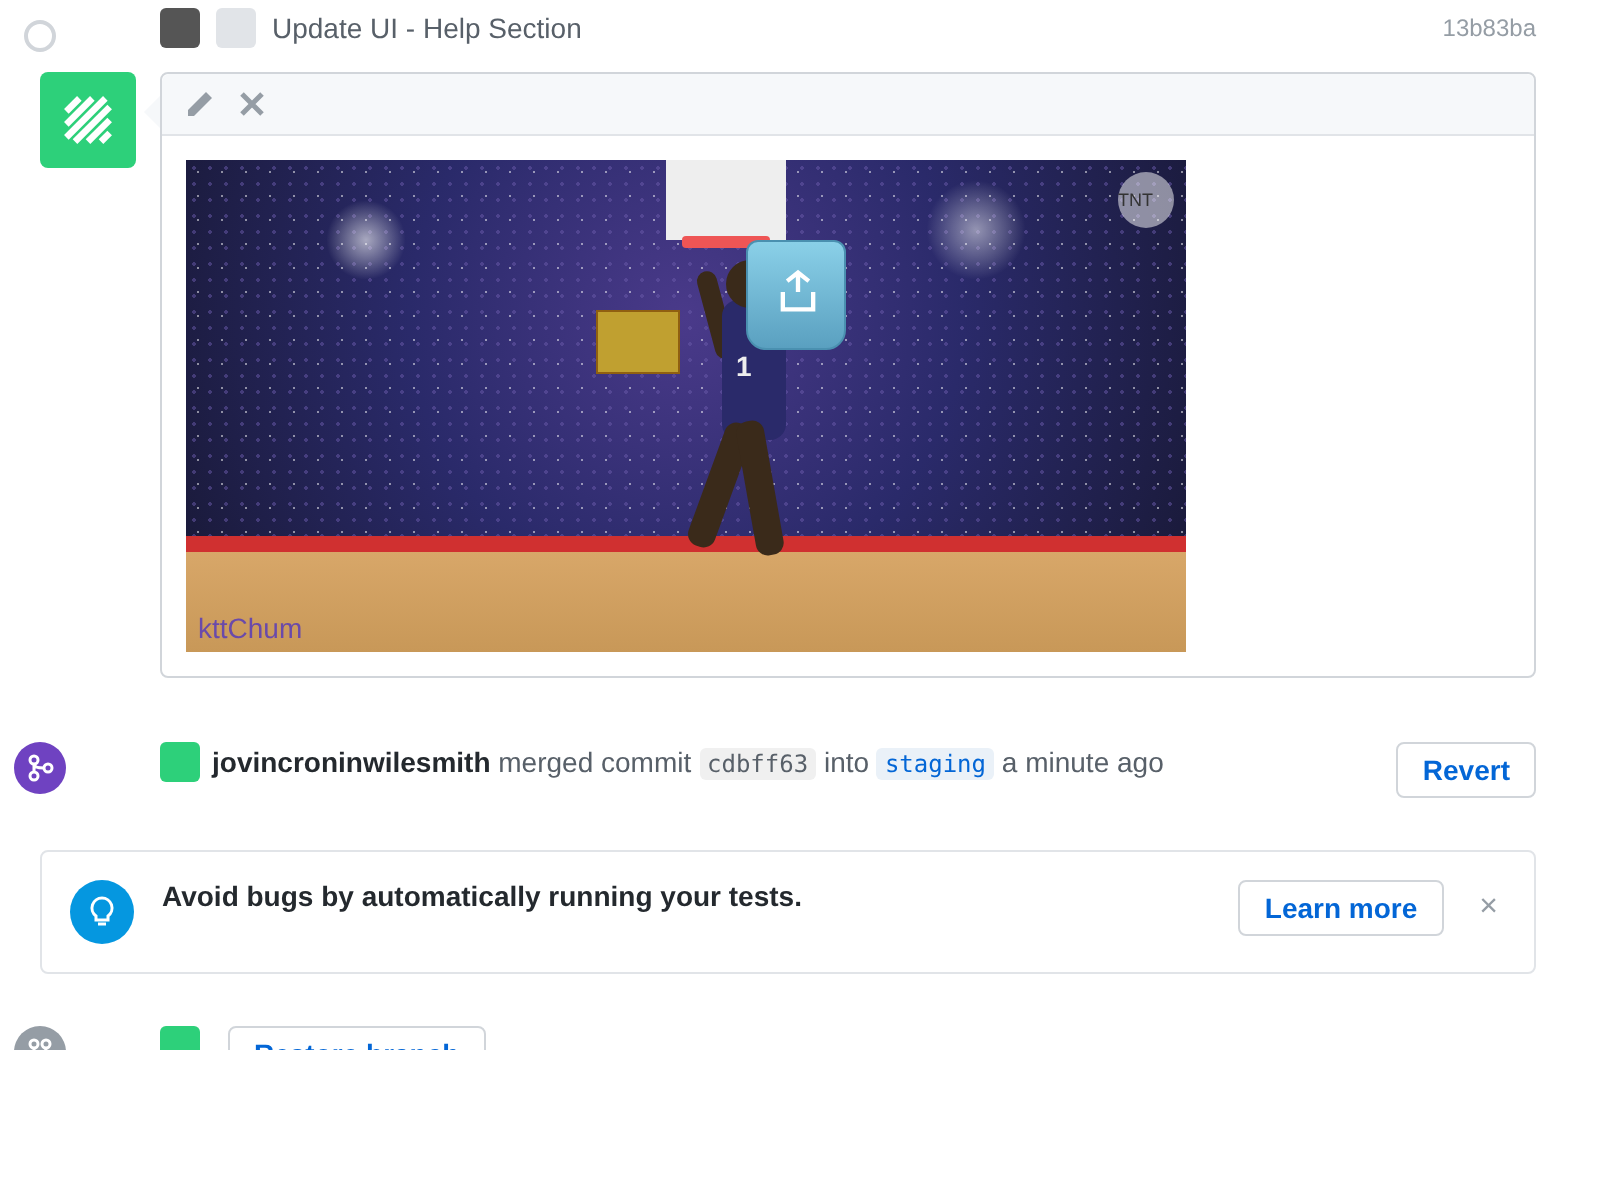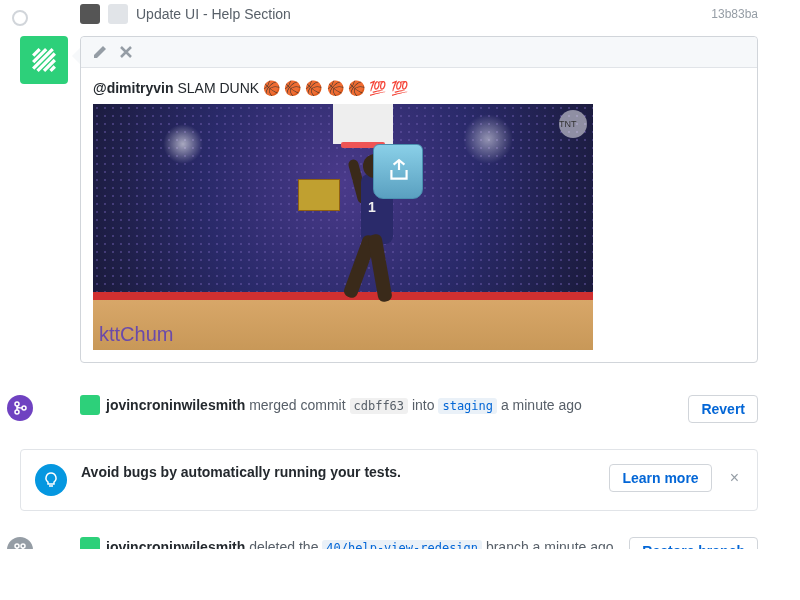--- a/index.html
+++ b/index.html
@@ -1,18 +1,18 @@
 <!DOCTYPE html>
 <html><head>
 <meta charset="utf-8">
 <style>
   * { box-sizing: border-box; margin: 0; padding: 0; }
   body { font-family: -apple-system, BlinkMacSystemFont, "Segoe UI", Helvetica, Arial, sans-serif; font-size: 14px; color: #24292e; background: #fff; width: 800px; }
   
-  .container { padding-left: 80px; padding-right: 42px; }
+  .container { padding-left: 80px; padding-right: 32px; }
   
   
   .commit-row { display: flex; align-items: center; padding: 4px 0 12px 0; position: relative; }
   .commit-row::before { content: ""; position: absolute; left: -68px; top: 10px; width: 12px; height: 12px; border: 2px solid #d1d5da; border-radius: 50%; background: #fff; }
   .commit-avatar { width: 20px; height: 20px; background: #555; border-radius: 3px; margin-right: 8px; display: inline-flex; align-items: center; justify-content: center; }
   .commit-avatar.light { background: #e1e4e8; }
   .commit-title { flex: 1; color: #586069; }
   .commit-sha { font-family: Liberation Sans, sans-serif; font-size: 12px; color: #959da5; }
   
   
@@ -45,21 +45,21 @@
   .player { position: absolute; top: 50px; left: 230px; width: 90px; height: 160px; }
   .head { position: absolute; top: 0; left: 40px; width: 24px; height: 24px; background: #3a2a1a; border-radius: 50%; }
   .recycle-bin { position: absolute; top: -10px; left: 50px; width: 50px; height: 55px; background: linear-gradient(#8ad0e8, #5aa0c0); border-radius: 6px 6px 10px 10px; border: 1px solid #4a90b0; }
   .recycle-icon { position: absolute; top: 12px; left: 12px; width: 26px; height: 26px; }
   .torso { position: absolute; top: 20px; left: 38px; width: 32px; height: 70px; background: #2a2a6a; border-radius: 8px; }
   .jersey-num { position: absolute; top: 45px; left: 45px; color: #eee; font-weight: bold; font-size: 14px; z-index: 1; }
   .arm { position: absolute; top: 5px; left: 30px; width: 10px; height: 45px; background: #3a2a1a; transform: rotate(-15deg); border-radius: 5px; }
   .leg1 { position: absolute; top: 80px; left: 30px; width: 14px; height: 65px; background: #3a2a1a; transform: rotate(20deg); border-radius: 6px; }
   .leg2 { position: absolute; top: 80px; left: 50px; width: 14px; height: 68px; background: #3a2a1a; transform: rotate(-10deg); border-radius: 6px; }
   .mini-pic { position: absolute; top: 75px; left: 205px; width: 42px; height: 32px; background: #c0a030; border: 1px solid #906010; }
-  .watermark { position: absolute; bottom: 4px; left: 6px; color: #6a4aaa; font-size: 20px; font-weight: 500; }
+  .watermark { position: absolute; bottom: 4px; left: 6px; color: #6a4aaa; font-size: 14px; font-weight: 500; }
   .bc-logo { position: absolute; top: 6px; right: 6px; width: 28px; height: 28px; background: rgba(255,255,255,0.5); border-radius: 50%; font-size: 9px; text-align: left; line-height: 28px; color: #333; }
   
   
   .event-row { display: flex; align-items: flex-start; padding: 8px 0; position: relative; }
   .event-icon { position: absolute; left: -73px; top: 8px; width: 26px; height: 26px; border-radius: 50%; display: flex; align-items: center; justify-content: center; }
   .event-icon.merge { background: #6f42c1; color: #fff; }
   .event-icon.delete { background: #959da5; color: #fff; }
   .event-avatar-sm { width: 20px; height: 20px; background: #2dd07a; border-radius: 3px; margin-right: 6px; flex-shrink: 0; }
   .event-text { color: #586069; flex: 1; line-height: 20px; }
   .event-text .actor { font-weight: 600; color: #24292e; }
@@ -101,23 +101,20 @@
         <div class="comment-actions">
           <svg class="comment-action-icon" viewBox="0 0 14 14">
               <path d="M1 13 L1 10 L10 1 L13 4 L4 13 Z" fill="currentColor"></path>
             </svg>
           <svg class="comment-action-icon" viewBox="0 0 14 14">
               <path d="M2 2 L12 12 M12 2 L2 12" stroke="currentColor" stroke-width="2.5"></path>
             </svg>
         </div>
       </div>
       <div class="comment-body">
-        <div class="comment-text">
-          <span class="mention">@dimitryvin</span><span class="msg"> SLAM DUNK 🏀 🏀 🏀 🏀 🏀 💯 💯</span>
-        </div>
         <div class="comment-image">
           <div class="arena">
             <div class="crowd"></div>
             <div class="floor"></div>
             <div class="spot1"></div>
             <div class="spot2"></div>
             <div class="hoop"></div>
             <div class="rim"></div>
             <div class="player">
               <div class="arm"></div>
@@ -175,19 +172,16 @@
   <div class="event-row cut" style="overflow:visible; height:20px;">
     <div class="event-icon delete">
       <svg width="14" height="14" viewBox="0 0 14 14">
           <circle cx="4" cy="3" r="2" fill="none" stroke="#fff" stroke-width="1.5"></circle>
           <circle cx="4" cy="11" r="2" fill="none" stroke="#fff" stroke-width="1.5"></circle>
           <circle cx="10" cy="3" r="2" fill="none" stroke="#fff" stroke-width="1.5"></circle>
           <path d="M4 5 L4 9 M10 5 Q10 8 6 9" fill="none" stroke="#fff" stroke-width="1.5"></path>
         </svg>
     </div>
     <div class="event-avatar-sm"></div>
-    <div class="event-text">
-      <span class="actor">jovincroninwilesmith</span><span> deleted the </span><span class="code link">40/help-view-redesign</span><span> branch a minute ago</span>
-    </div>
     <button class="btn-outline">Restore branch</button>
   </div>
 
 </div>
 
 </body></html>

